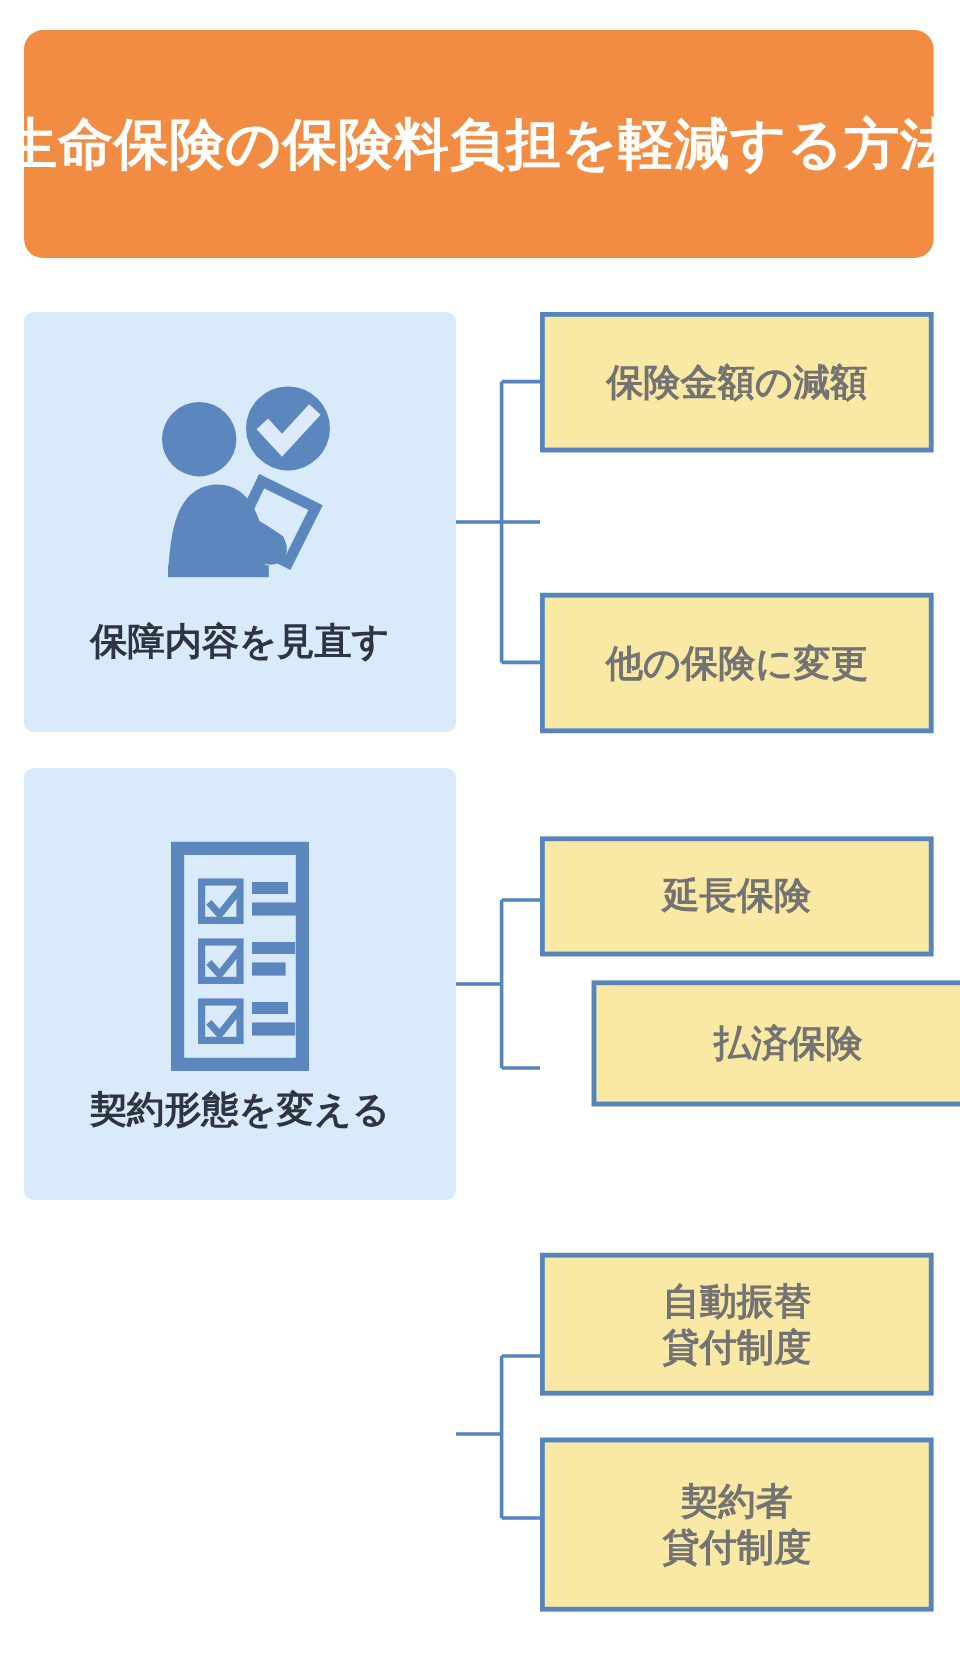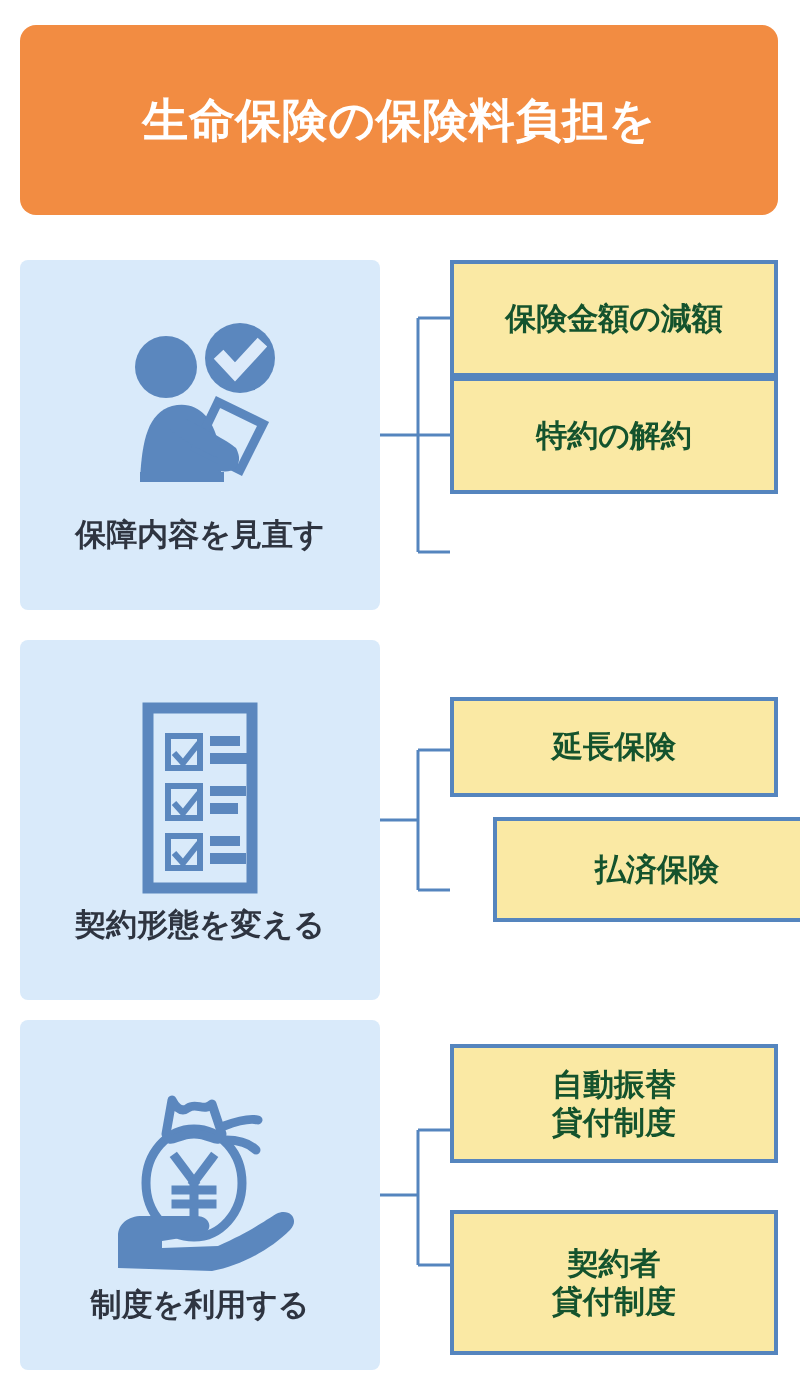--- a/index.html
+++ b/index.html
@@ -100,30 +100,31 @@
     border: 4px solid #5585be;
     box-sizing: border-box;
     display: flex;
     align-items: center;
     justify-content: center;
     text-align: center;
   }
   .leaf-text {
     font-size: 31px;
     font-weight: bold;
-    color: #14532d;
+    color: #737373;
     line-height: 1.22;
     white-space: pre-line;
   }
 </style>
 </head>
 <body>
 
 <div id="title-banner">
   <div class="title-line">生命保険の保険料負担を</div>
+  <div class="title-line">軽減する方法</div>
 </div>
 
 <div class="section" id="section-0">
 
   <div class="category-card">
     <span class="card-icon">
       <svg width="200" height="190" viewBox="0 0 200 190" xmlns="http://www.w3.org/2000/svg">
 
         <circle cx="66" cy="49" r="31" fill="#5b87be"></circle>
 
@@ -151,22 +152,22 @@
         <line x1="38" y1="58" x2="70" y2="58"></line>
         <line x1="38" y1="175" x2="70" y2="175"></line>
         <line x1="38" y1="292" x2="70" y2="292"></line>
       </g>
     </svg>
   </div>
 
   <div class="leaf-box" style="top:0px;height:117px;">
     <span class="leaf-text">保険金額の減額</span>
   </div>
-  <div class="leaf-box" style="top:117px;height:117px;">
-    <span class="leaf-text">特約の解約</span>
+  <div class="leaf-box" style="top:234px;height:117px;">
+    <span class="leaf-text">他の保険に変更</span>
   </div>
 </div>
 
 <div class="section" id="section-1">
 
   <div class="category-card">
     <span class="card-icon">
       <svg width="180" height="200" viewBox="0 0 180 200" xmlns="http://www.w3.org/2000/svg">
         <rect x="38" y="10" width="104" height="180" fill="none" stroke="#5b87be" stroke-width="11"></rect>
 
@@ -203,61 +204,33 @@
   <div class="leaf-box" style="top:57px;height:100px;">
     <span class="leaf-text">延長保険</span>
   </div>
   <div class="leaf-box" style="top:177px;height:105px;margin-left:43px;">
     <span class="leaf-text">払済保険</span>
   </div>
 </div>
 
 <div class="section" id="section-2">
 
-  <div class="category-card">
-    <span class="card-icon">
-      <svg width="200" height="210" viewBox="0 0 200 210" xmlns="http://www.w3.org/2000/svg">
-
-        <ellipse cx="94" cy="115" rx="48" ry="54" fill="none" stroke="#5b87be" stroke-width="9"></ellipse>
-
-        <path d="M66 66 C70 78 76 66 94 66 C112 66 118 78 122 66 L112 36
-                 C104 44 96 34 88 40 C80 46 74 36 72 32 Z" fill="none" stroke="#5b87be" stroke-width="9" stroke-linejoin="round"></path>
-
-        <path d="M124 58 C140 52 150 50 158 52" fill="none" stroke="#5b87be" stroke-width="9" stroke-linecap="round"></path>
-        <path d="M126 72 C140 72 150 76 156 82" fill="none" stroke="#5b87be" stroke-width="9" stroke-linecap="round"></path>
-
-        <g stroke="#5b87be" stroke-width="9" fill="none" stroke-linecap="square">
-          <line x1="76" y1="90" x2="94" y2="114"></line>
-          <line x1="112" y1="90" x2="94" y2="114"></line>
-          <line x1="94" y1="114" x2="94" y2="148"></line>
-          <line x1="76" y1="122" x2="112" y2="122"></line>
-          <line x1="76" y1="136" x2="112" y2="136"></line>
-        </g>
-
-        <path d="M18 200 L18 168 C18 156 28 148 42 148 L96 148
-                 C112 148 114 164 100 167 L62 173 L62 180 L118 178
-                 C150 164 166 152 176 146 C190 139 200 152 190 162
-                 C170 182 140 198 112 203 Z" fill="#5b87be"></path>
-      </svg>
-    </span>
-    <span class="card-label">制度を利用する</span>
-  </div>
 
   <div class="connector">
     <svg width="72" height="350" viewBox="0 0 72 350">
       <g stroke="#5585be" stroke-width="3" fill="none">
         <line x1="0" y1="175" x2="38" y2="175"></line>
         <line x1="38" y1="110" x2="38" y2="245"></line>
         <line x1="38" y1="110" x2="70" y2="110"></line>
         <line x1="38" y1="245" x2="70" y2="245"></line>
       </g>
     </svg>
   </div>
 
   <div class="leaf-box" style="top:24px;height:119px;">
     <span class="leaf-text">自動振替
 貸付制度</span>
   </div>
-  <div class="leaf-box" style="top:190px;height:145px;">
+  <div class="leaf-box" style="top:178px;height:145px;">
     <span class="leaf-text">契約者
 貸付制度</span>
   </div>
 </div>
 
 </body></html>

